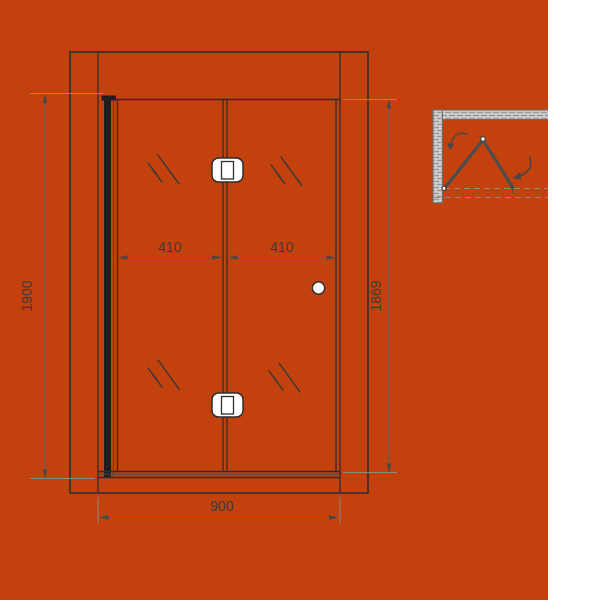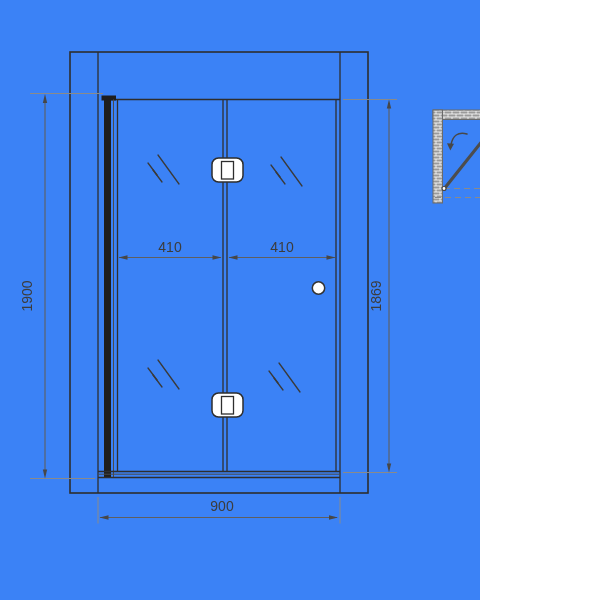--- a/index.html
+++ b/index.html
@@ -1,16 +1,16 @@
 <!DOCTYPE html>
 <html><head>
 <meta charset="utf-8">
 <style>
   html,body{margin:0;padding:0;background:#ffffff;}
-  .stage{position:relative;width:480px;height:600px;background:#3b82f6;overflow:hidden;}
+  .stage{position:relative;width:548px;height:600px;background:#c2410c;overflow:hidden;}
   svg{display:block;}
   
   .frame{stroke:#2e2e2e;stroke-width:1.6;fill:none;}
   .edge{stroke:#2e2e2e;stroke-width:1.3;fill:none;}
   .edgethin{stroke:#4a4a4a;stroke-width:1;fill:none;}
   .darkfill{fill:#1e1e1e;stroke:none;}
   .white{fill:#ffffff;}
   
   .dim{stroke:#5f5f5f;stroke-width:1.1;fill:none;}
   .ext{stroke:#8a8a8a;stroke-width:1;fill:none;}

